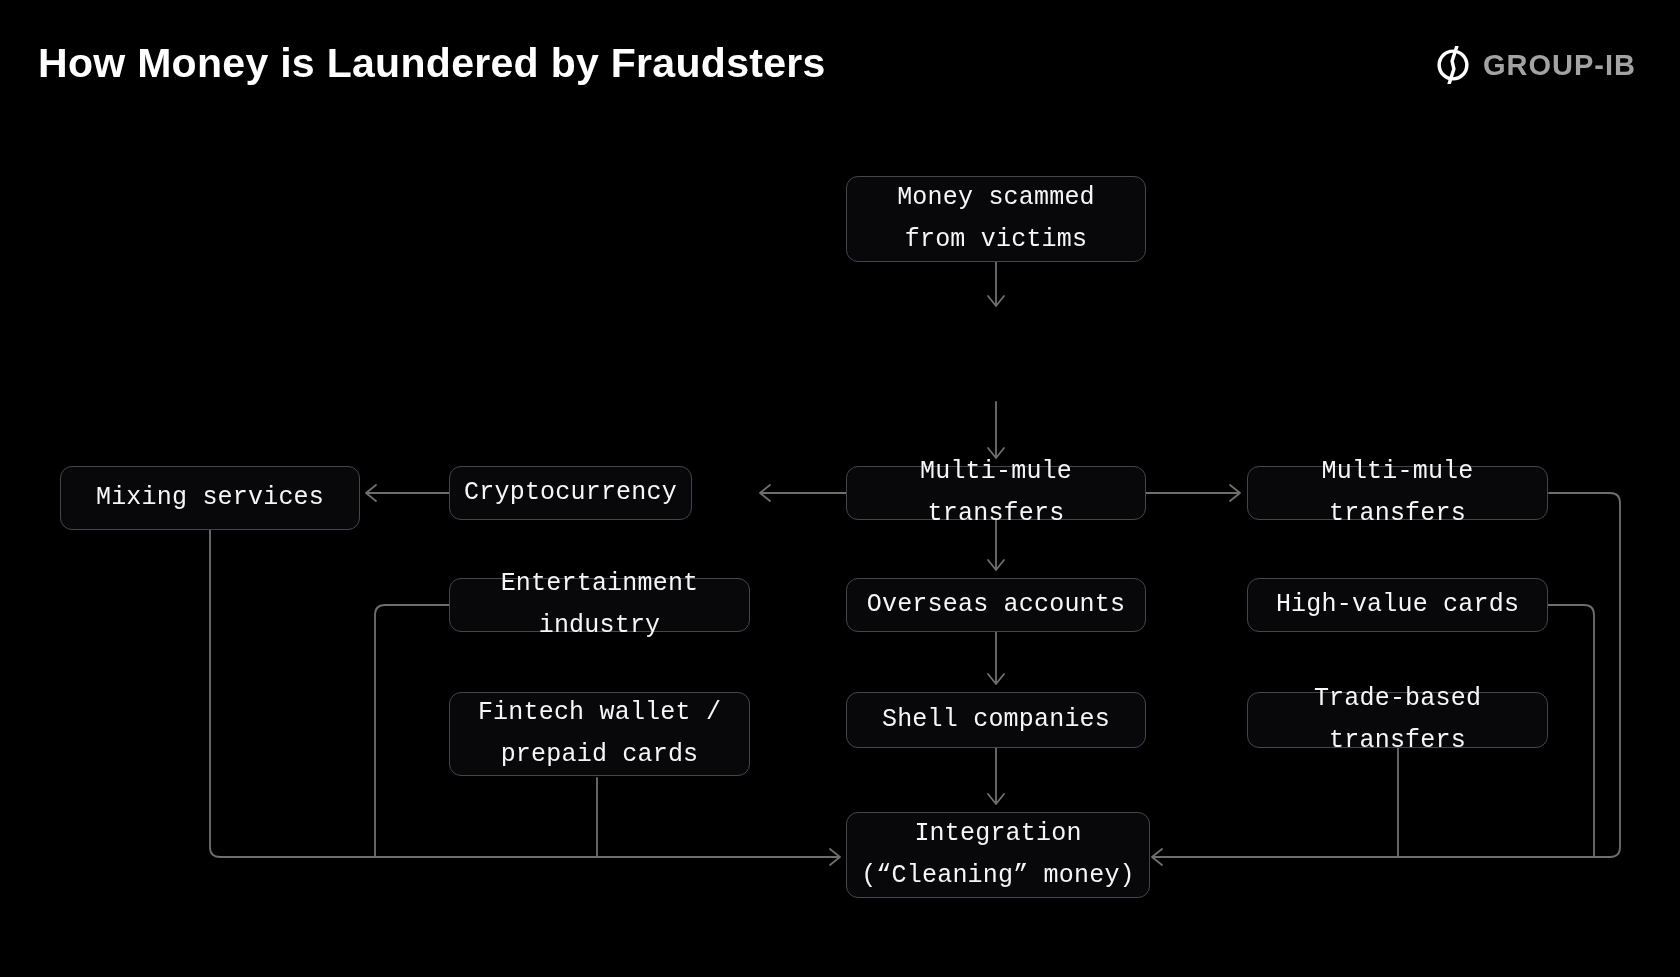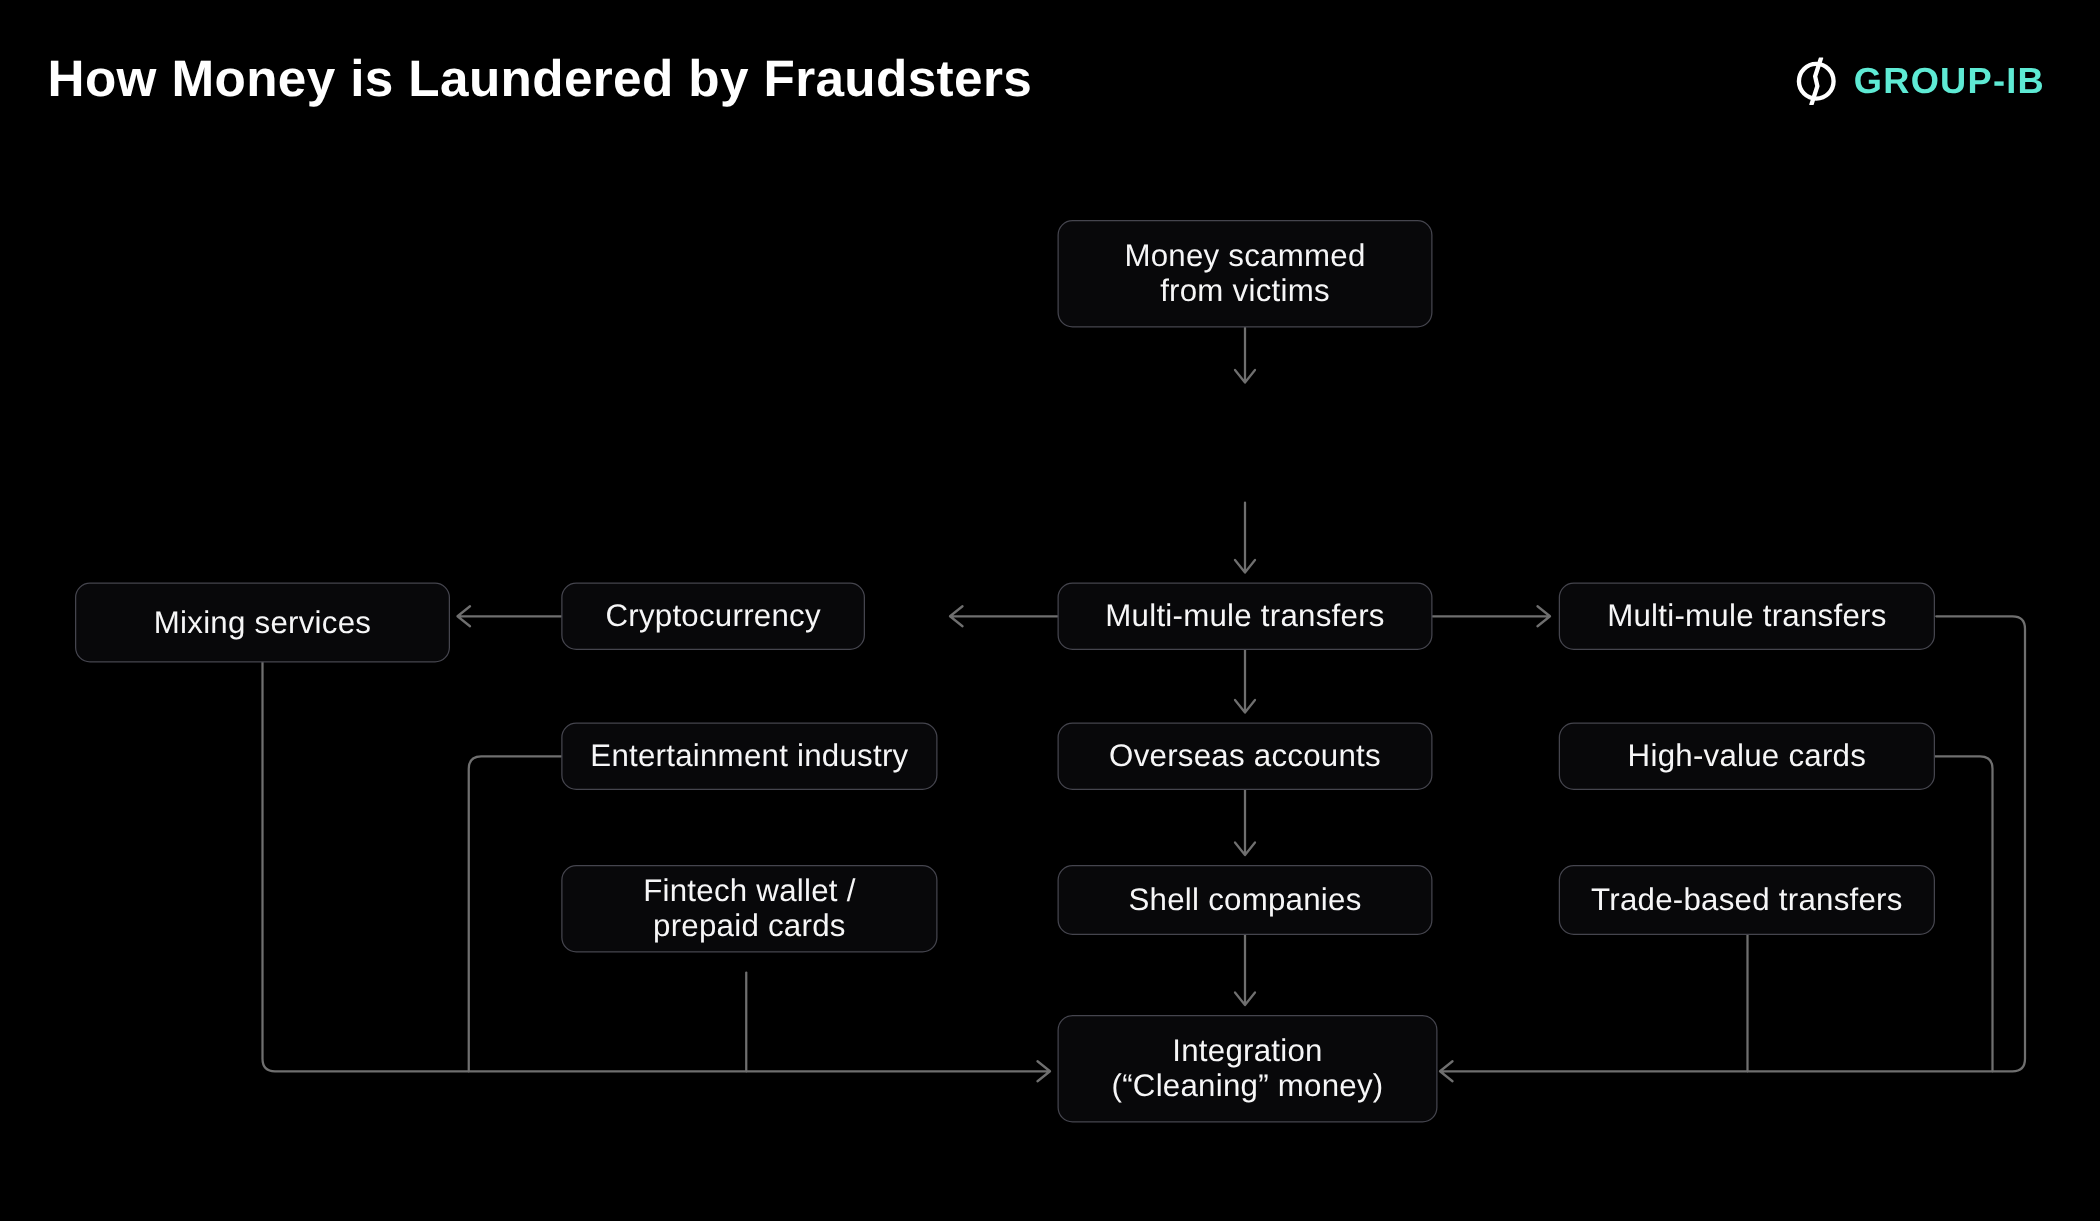--- a/index.html
+++ b/index.html
@@ -21,35 +21,36 @@
   }
   .title{
     position:absolute;left:38px;top:40px;
     font-size:41px;font-weight:700;
     color:var(--title);
     letter-spacing:0.3px;
   }
   .logo{
     position:absolute;right:44px;top:46px;
     display:flex;align-items:center;gap:12px;
-    color:#5eead4;
+    color:#a3a3a3;
   }
   .logo-text{
     font-size:29px;font-weight:bold;letter-spacing:1px;
   }
   .node{
     position:absolute;
     display:flex;align-items:center;justify-content:center;
     background:var(--box-fill);
     border:1px solid var(--box-border);
     border-radius:12px;
     color:var(--text);
-    font-size:25px;line-height:28px;
+    font-size:25px;line-height:42px;
     letter-spacing:0.2px;
     text-align:center;
+    font-family:Liberation Mono, monospace;
   }
   .node span{white-space:pre-line;}
   .wires{position:absolute;left:0;top:0;pointer-events:none;}
   .wires path{
     fill:none;
     stroke:var(--line);
     stroke-width:1.8;
     stroke-linecap:round;
     stroke-linejoin:round;
   }
@@ -117,21 +118,21 @@
   </div>
 
   <div class="node" style="left:846px;top:578px;width:300px;height:54px">
     <span>Overseas accounts</span>
   </div>
 
   <div class="node" style="left:1247px;top:578px;width:301px;height:54px">
     <span>High-value cards</span>
   </div>
 
-  <div class="node" style="left:449px;top:692px;width:301px;height:70px">
+  <div class="node" style="left:449px;top:692px;width:301px;height:84px">
     <span>Fintech wallet /
 prepaid cards</span>
   </div>
 
   <div class="node" style="left:846px;top:692px;width:300px;height:56px">
     <span>Shell companies</span>
   </div>
 
   <div class="node" style="left:1247px;top:692px;width:301px;height:56px">
     <span>Trade-based transfers</span>

